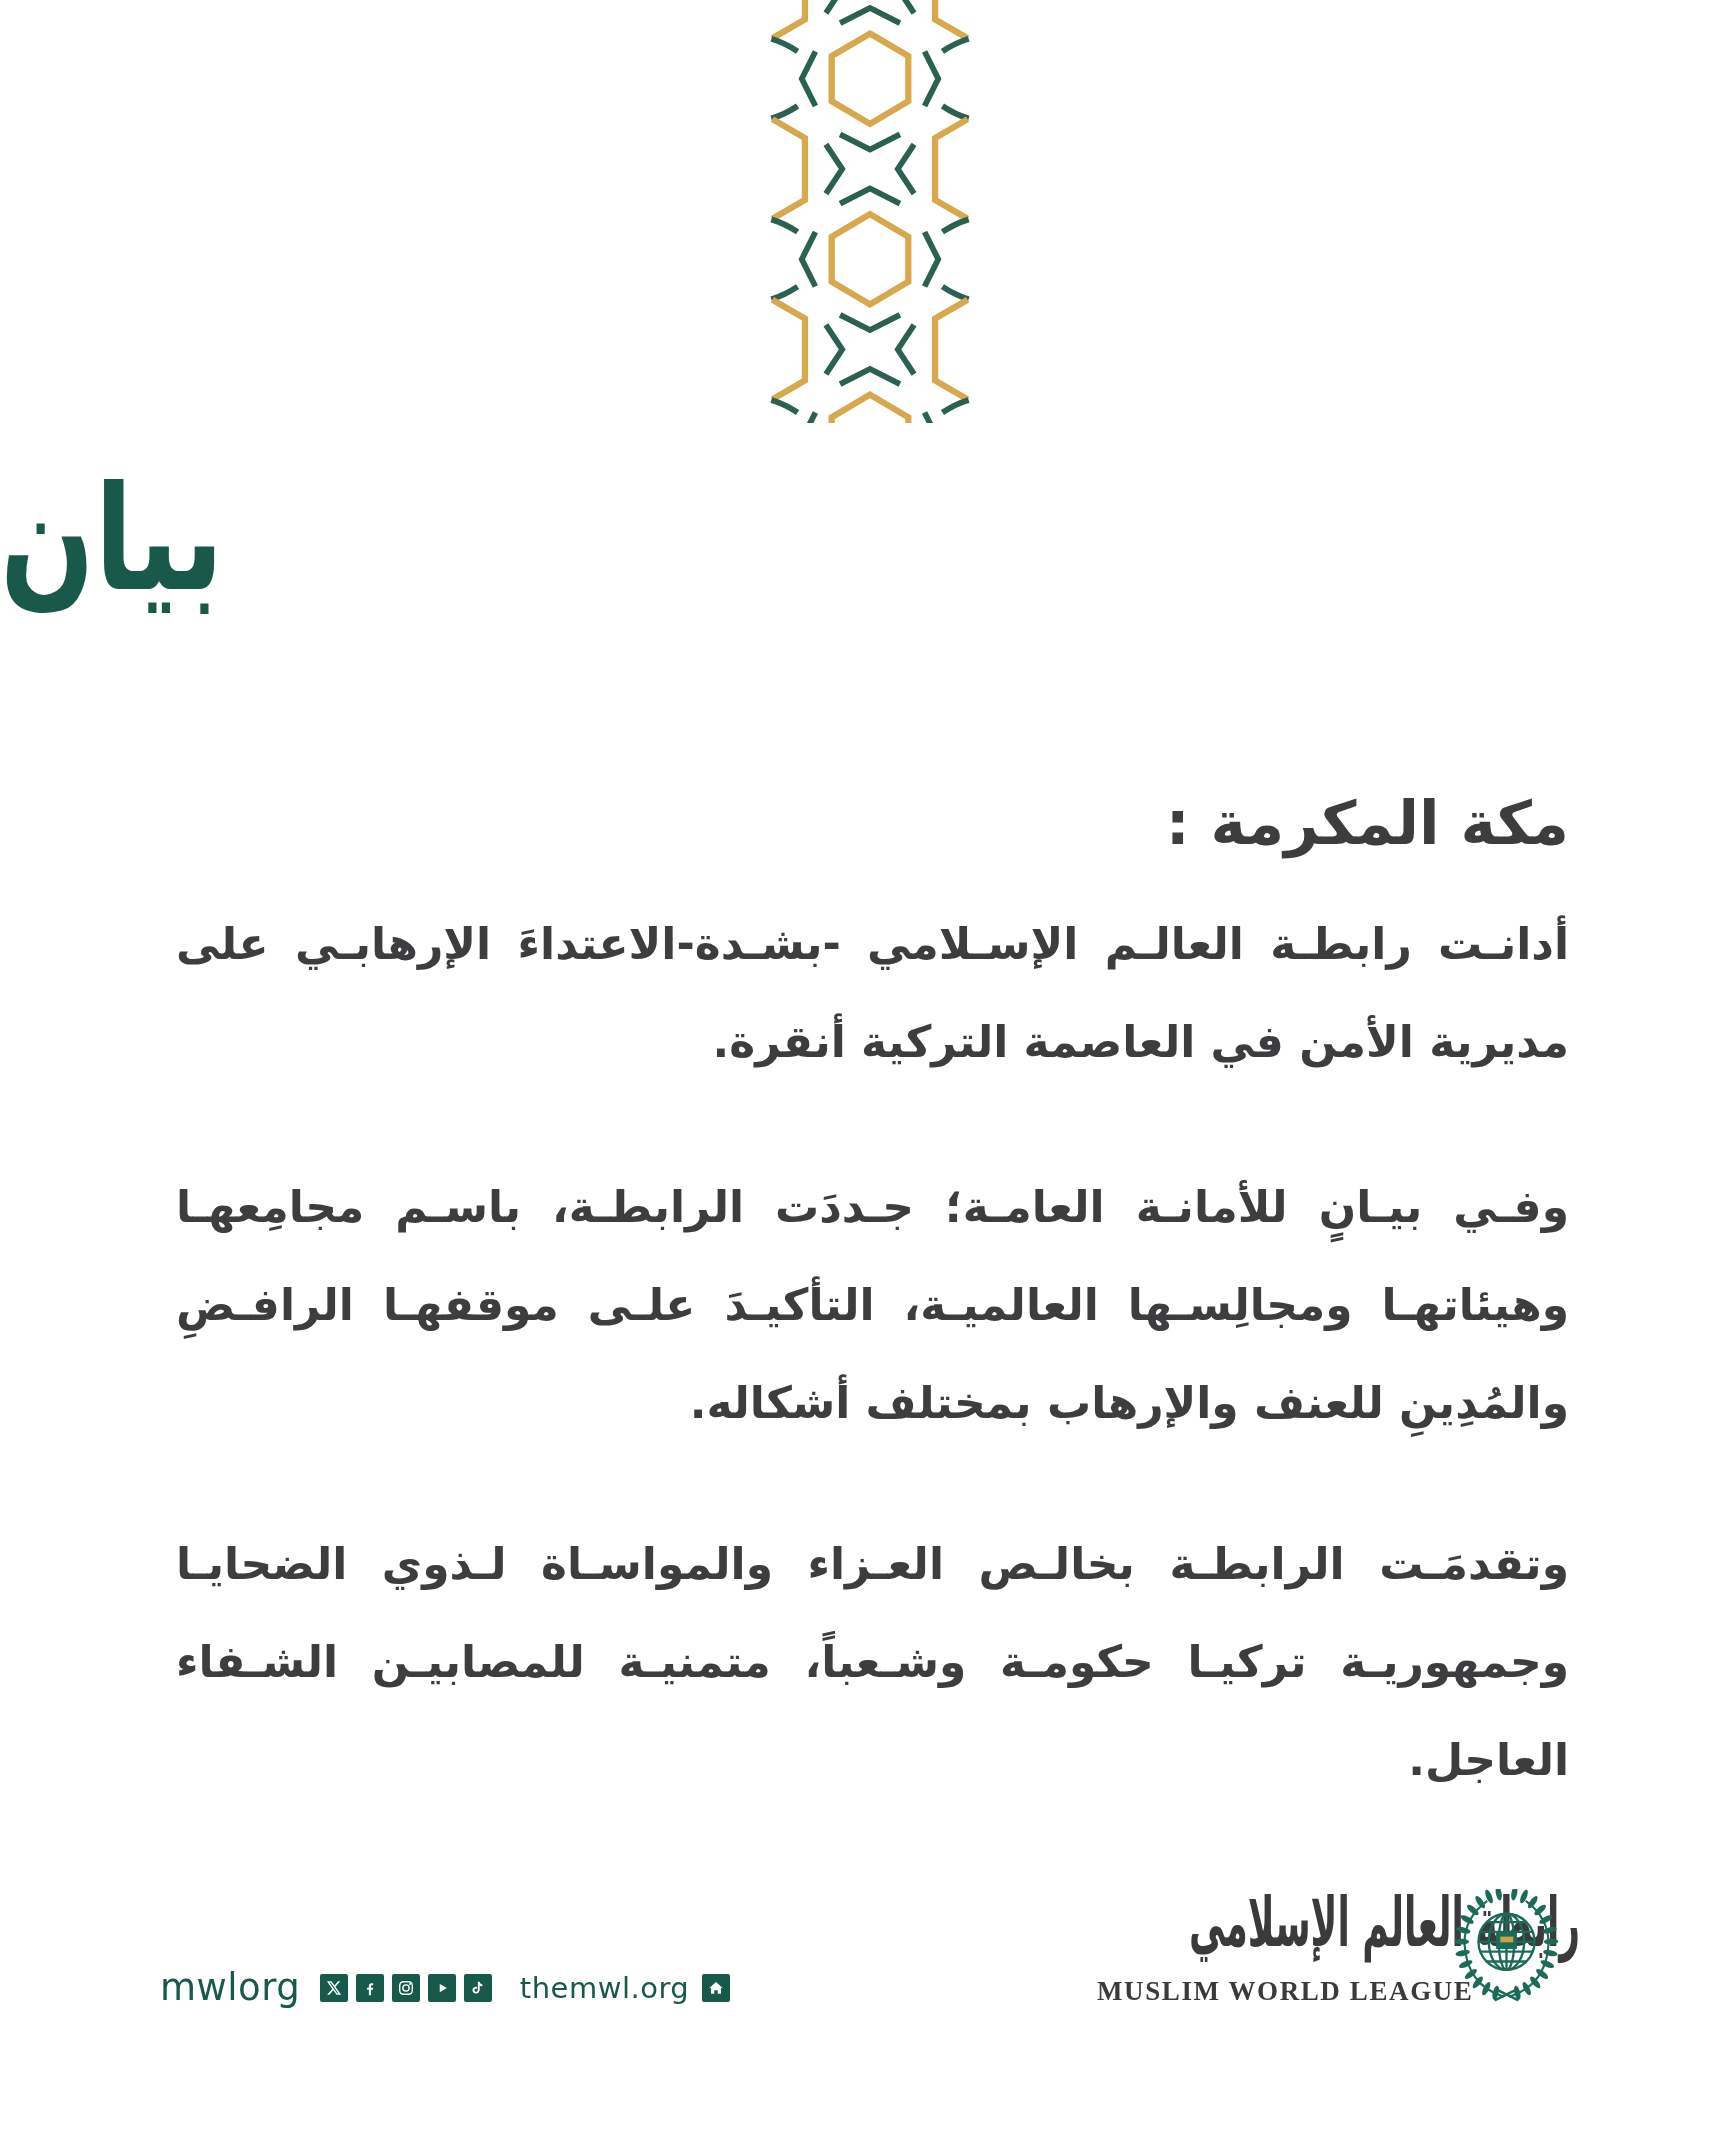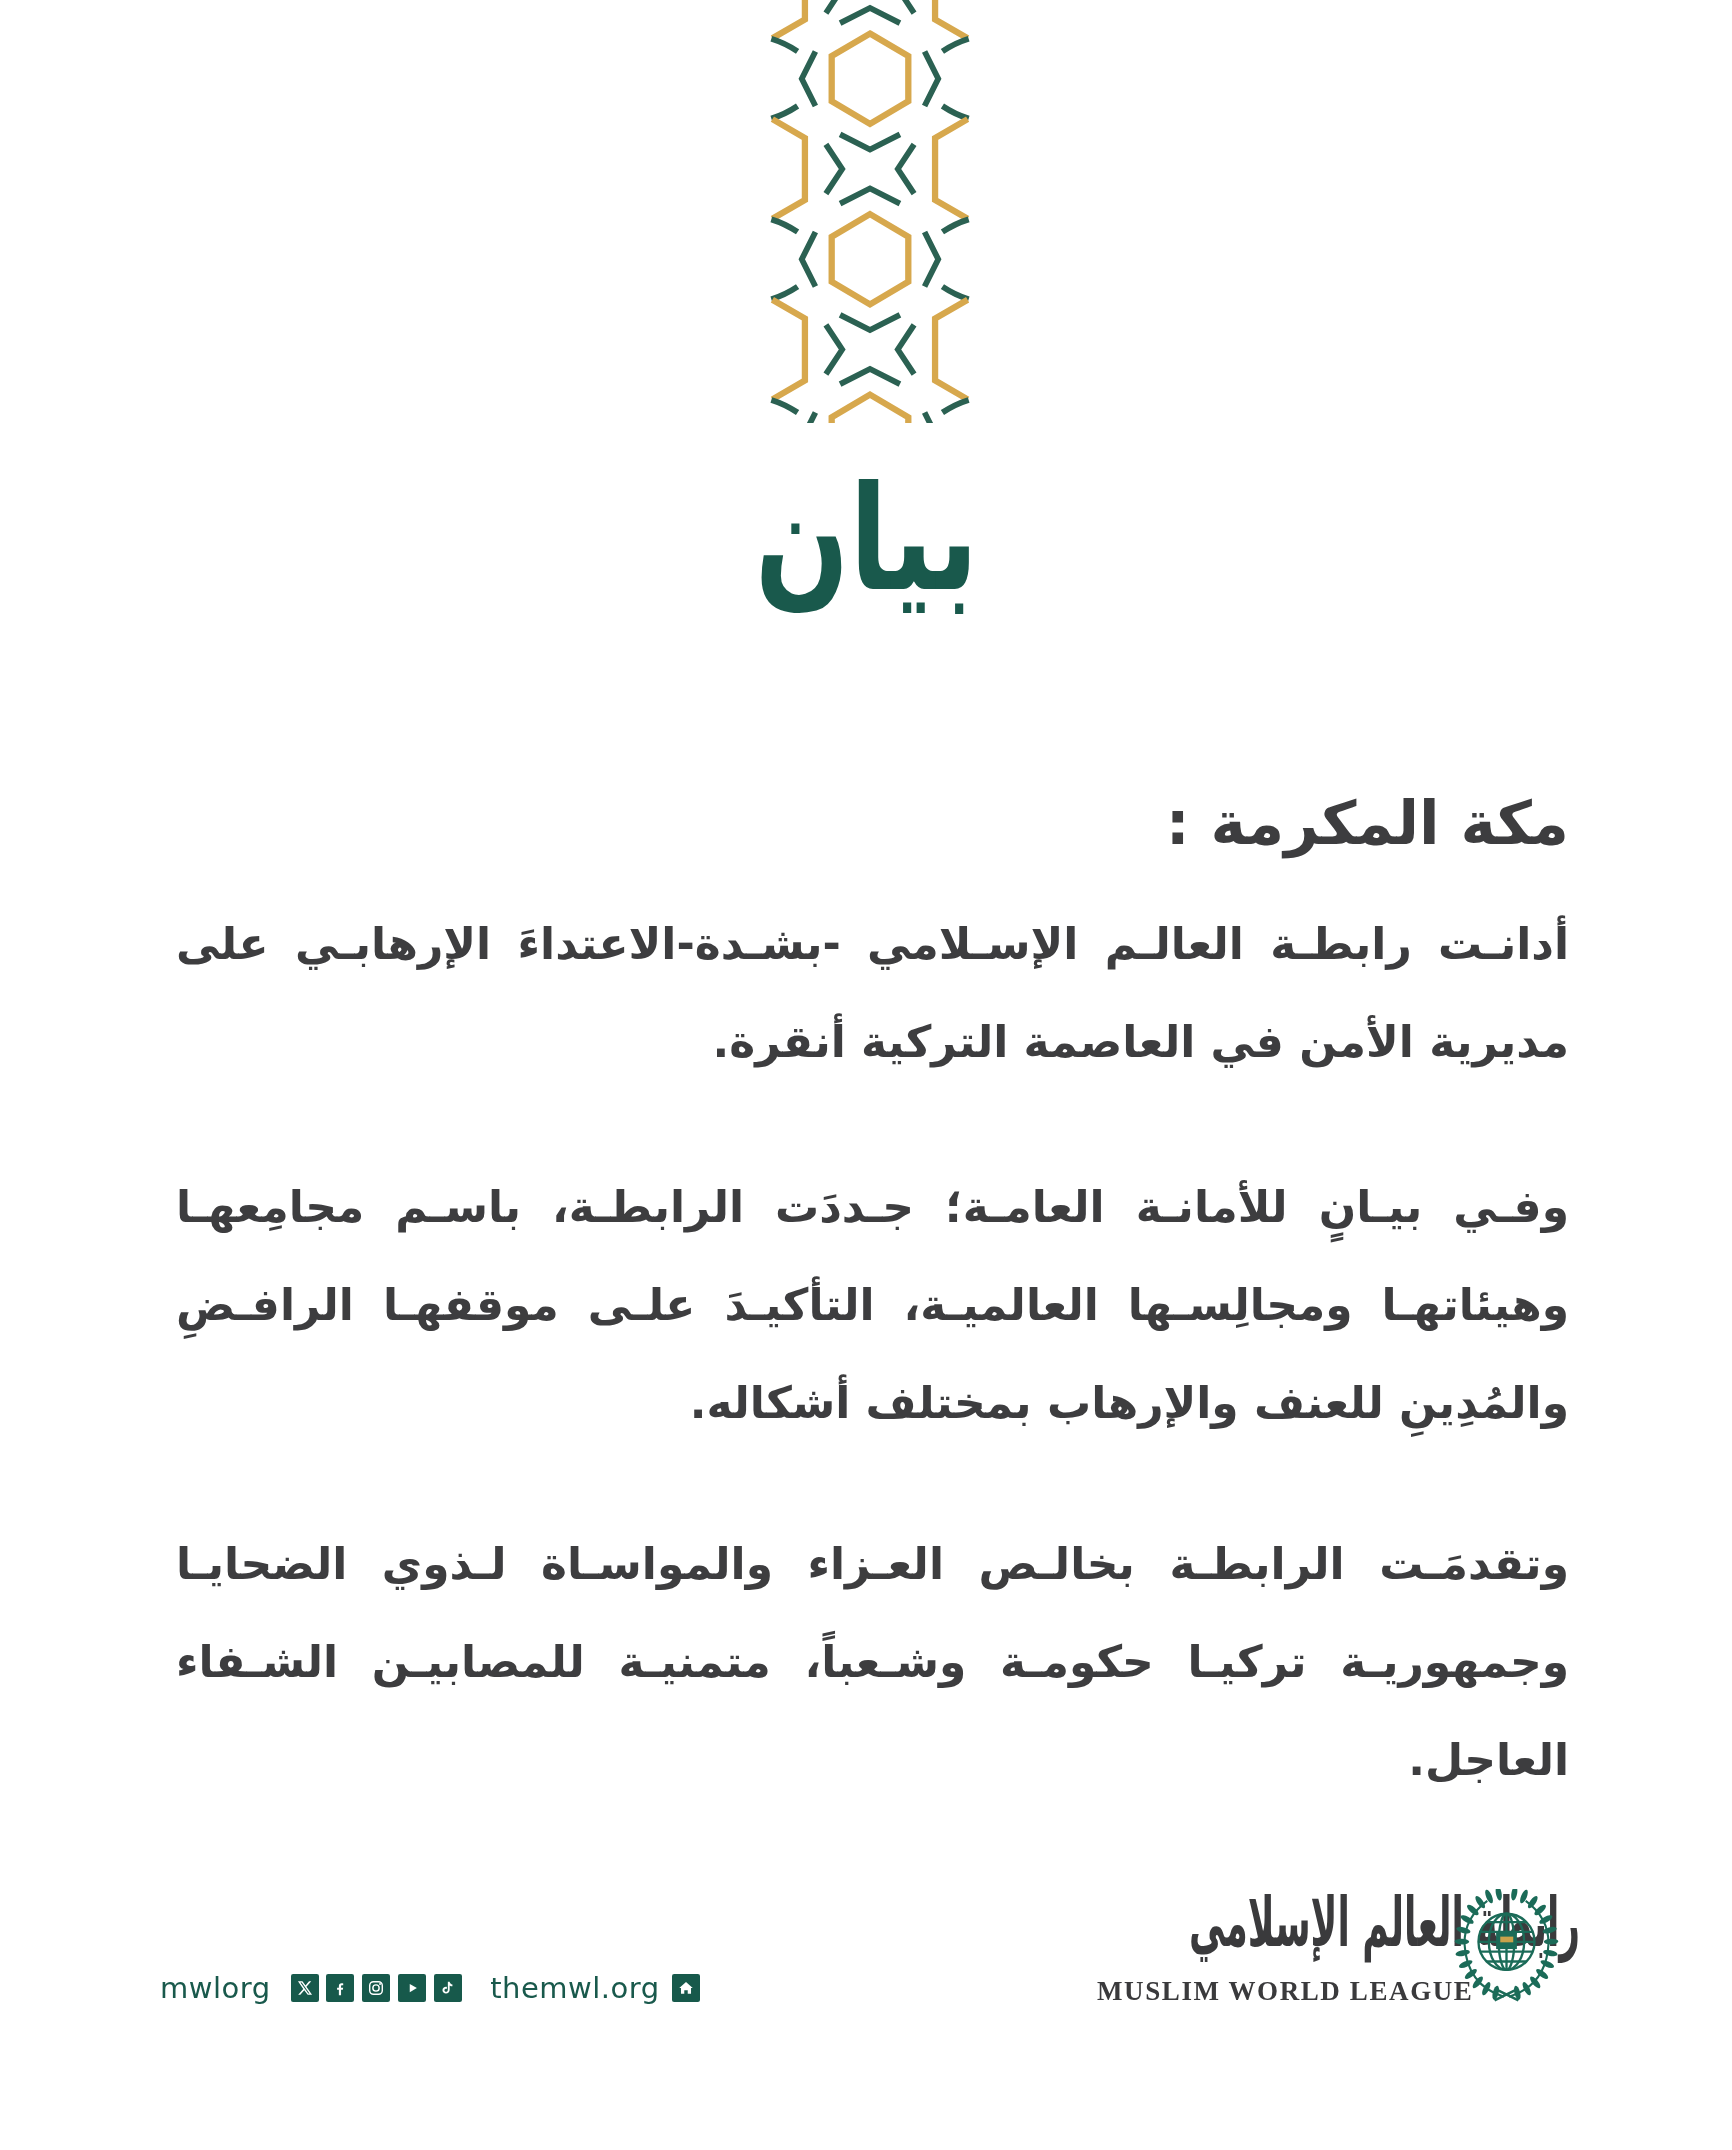--- a/index.html
+++ b/index.html
@@ -5,21 +5,21 @@
   html,body{margin:0;padding:0;}
   .page{
     position:relative;width:1733px;height:2151px;background:#ffffff;
     overflow:hidden;font-family:"DejaVu Sans",sans-serif;
   }
   
   .pattern{position:absolute;left:767px;top:0;}
   .pat-gold{stroke:#D7A84D;stroke-width:12;fill:none;}
   .pat-grn{stroke:#2B6152;stroke-width:11;fill:none;}
   
-  .title{position:absolute;left:0;right:0;top:467px;text-align:center;}
+  .title{position:absolute;left:0;right:0;top:467px;text-align:left;}
   .title span{
     display:inline-block;font-size:111px;font-weight:bold;color:#19594C;
     line-height:1;transform:scaleY(1.3);transform-origin:center top;direction:rtl;
   }
   
   .heading{
     position:absolute;right:164px;top:788px;direction:rtl;
     font-size:60px;font-weight:bold;color:#3D3D3F;
   }
   
@@ -28,21 +28,21 @@
     font-size:44px;font-weight:bold;color:#3D3D3F;line-height:98px;
   }
   .p1{top:895px;} .p2{top:1158px;} .p3{top:1515px;}
   .ln-fill{text-align:justify;text-align-last:justify;text-justify:inter-word;}
   .ln-end{text-align:right;}
   
   .footer-left{
     position:absolute;left:160px;top:1972px;height:31.5px;
     display:flex;align-items:center;color:#19594C;
   }
-  .handle{font-size:29px;letter-spacing:0.5px;}
+  .handle{font-size:37px;letter-spacing:0.5px;}
   .socials{display:flex;margin-left:20px;}
   .sq{
     width:28px;height:28px;border-radius:2.1px;background:#17594B;
     display:flex;align-items:center;justify-content:center;margin-right:7.9px;
   }
   .sq:last-child{margin-right:0;}
   .sq svg{display:block;}
   .website{font-size:29px;margin-left:28px;letter-spacing:0.5px;}
   .home-sq{margin-left:12.6px;}
   

